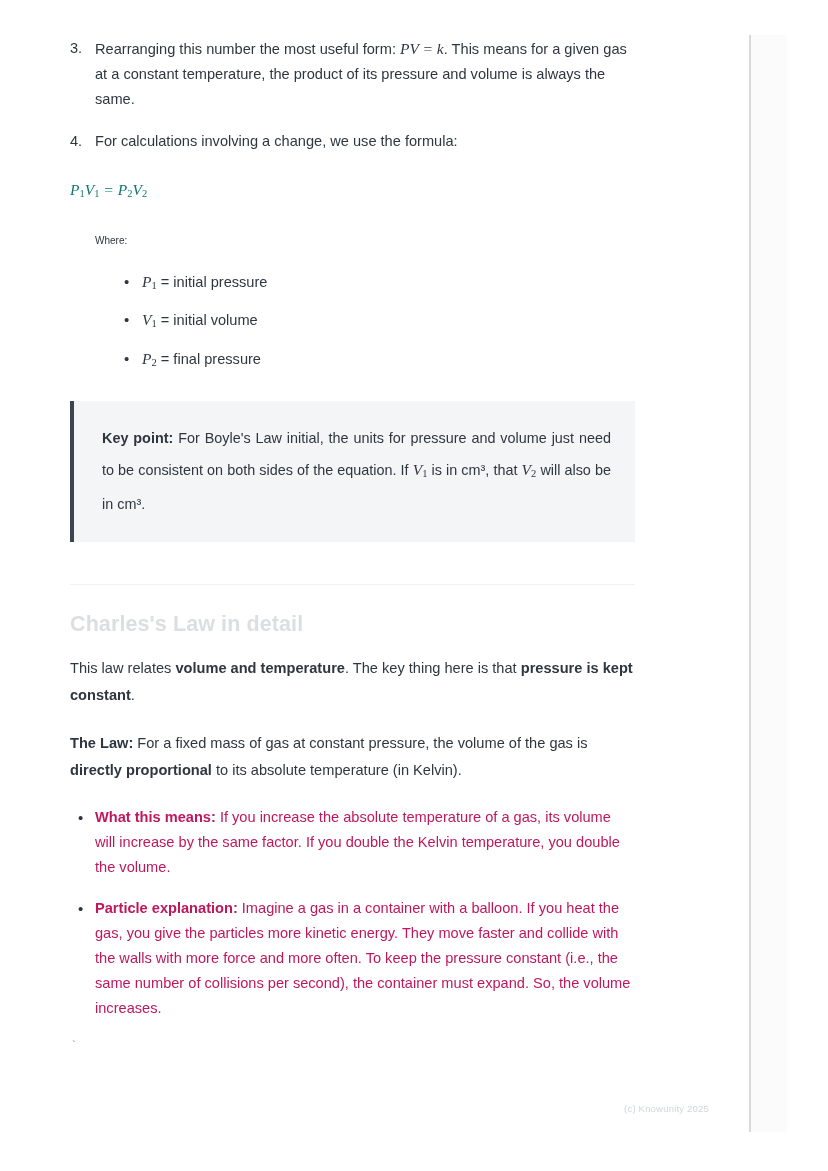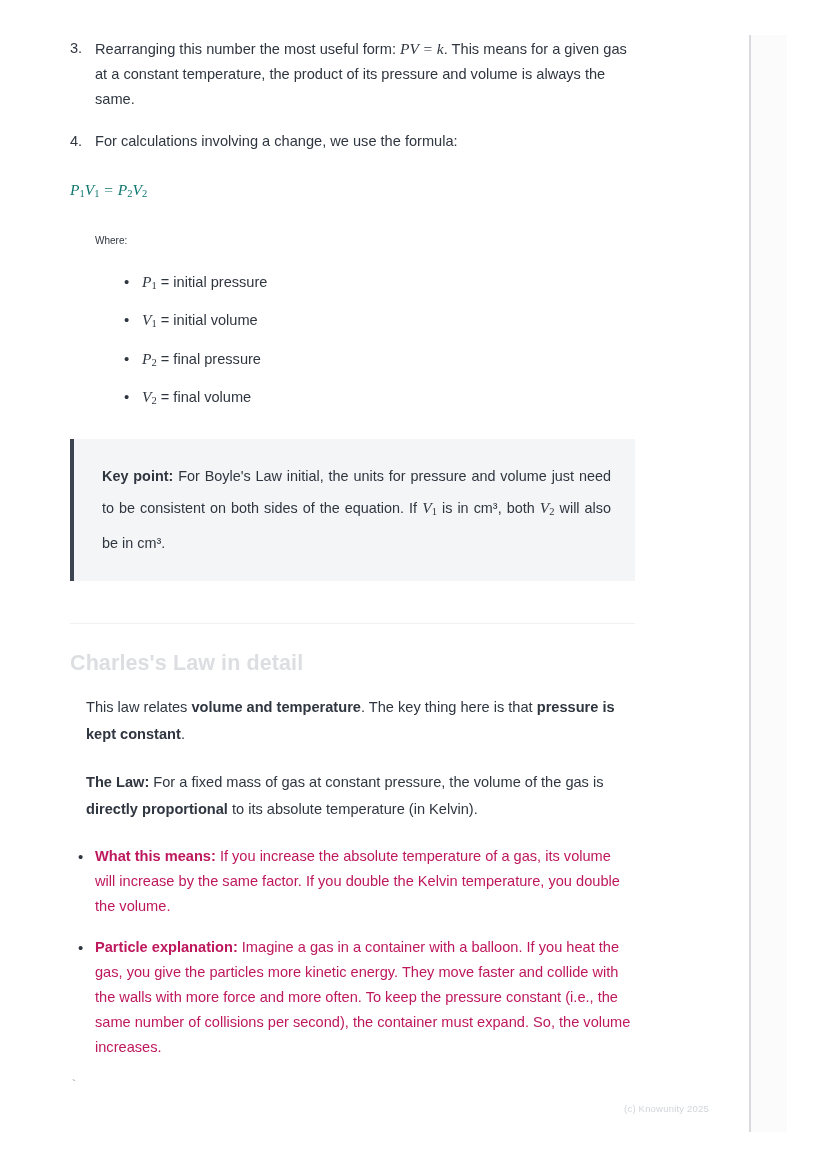--- a/index.html
+++ b/index.html
@@ -156,21 +156,21 @@
   h2.section-heading {
     margin: 27px 0 18px 0;
     font-size: 21.5px;
     font-weight: bold;
     color: #dcdee1;
     letter-spacing: 0.1px;
   }
 
   
   p.body {
-    margin: 0 0 21px 16px;
+    margin: 0 0 21px 0;
     font-size: 14.6px;
     line-height: 27px;
     color: #2f3640;
   }
   p.body b { font-weight: bold; }
 
   
   ul.charles-list {
     list-style: none;
     margin: 0;
@@ -242,27 +242,24 @@
     <ul class="def-list">
       <li>
         <span class="m"><span>P</span><sub>1</sub></span><span> = initial pressure</span>
       </li>
       <li>
         <span class="m"><span>V</span><sub>1</sub></span><span> = initial volume</span>
       </li>
       <li>
         <span class="m"><span>P</span><sub>2</sub></span><span> = final pressure</span>
       </li>
-      <li>
-        <span class="m"><span>V</span><sub>2</sub></span><span> = final volume</span>
-      </li>
     </ul>
 
     <div class="callout">
-      <p><b>Key point:</b><span> For Boyle's Law initial, the units for pressure and volume just need to be consistent on both sides of the equation. If </span><span class="m"><span>V</span><sub>1</sub></span><span> is in cm³, both </span><span class="m"><span>V</span><sub>2</sub></span><span> will also be in cm³.</span></p>
+      <p><b>Key point:</b><span> For Boyle's Law initial, the units for pressure and volume just need to be consistent on both sides of the equation. If </span><span class="m"><span>V</span><sub>1</sub></span><span> is in cm³, that </span><span class="m"><span>V</span><sub>2</sub></span><span> will also be in cm³.</span></p>
     </div>
 
     <hr class="divider">
 
     <h2 class="section-heading">Charles's Law in detail</h2>
 
     <p class="body"><span>This law relates </span><b>volume and temperature</b><span>. The key thing here is that </span><b>pressure is kept constant</b><span>.</span></p>
 
     <p class="body"><b>The Law:</b><span> For a fixed mass of gas at constant pressure, the volume of the gas is </span><b>directly proportional</b><span> to its absolute temperature (in Kelvin).</span></p>
 

